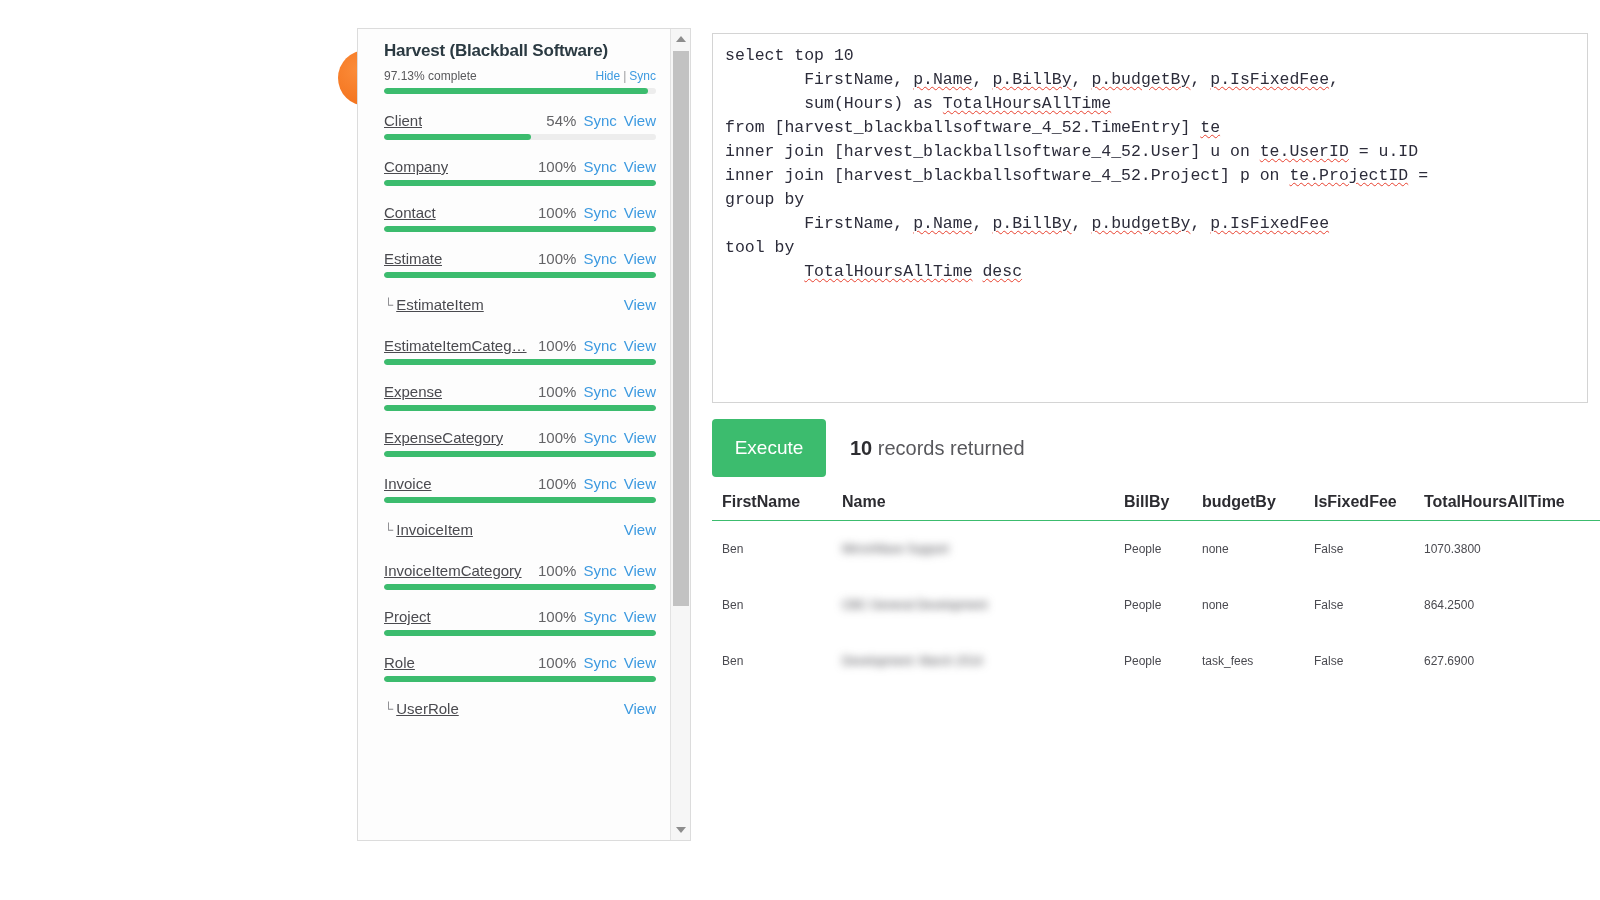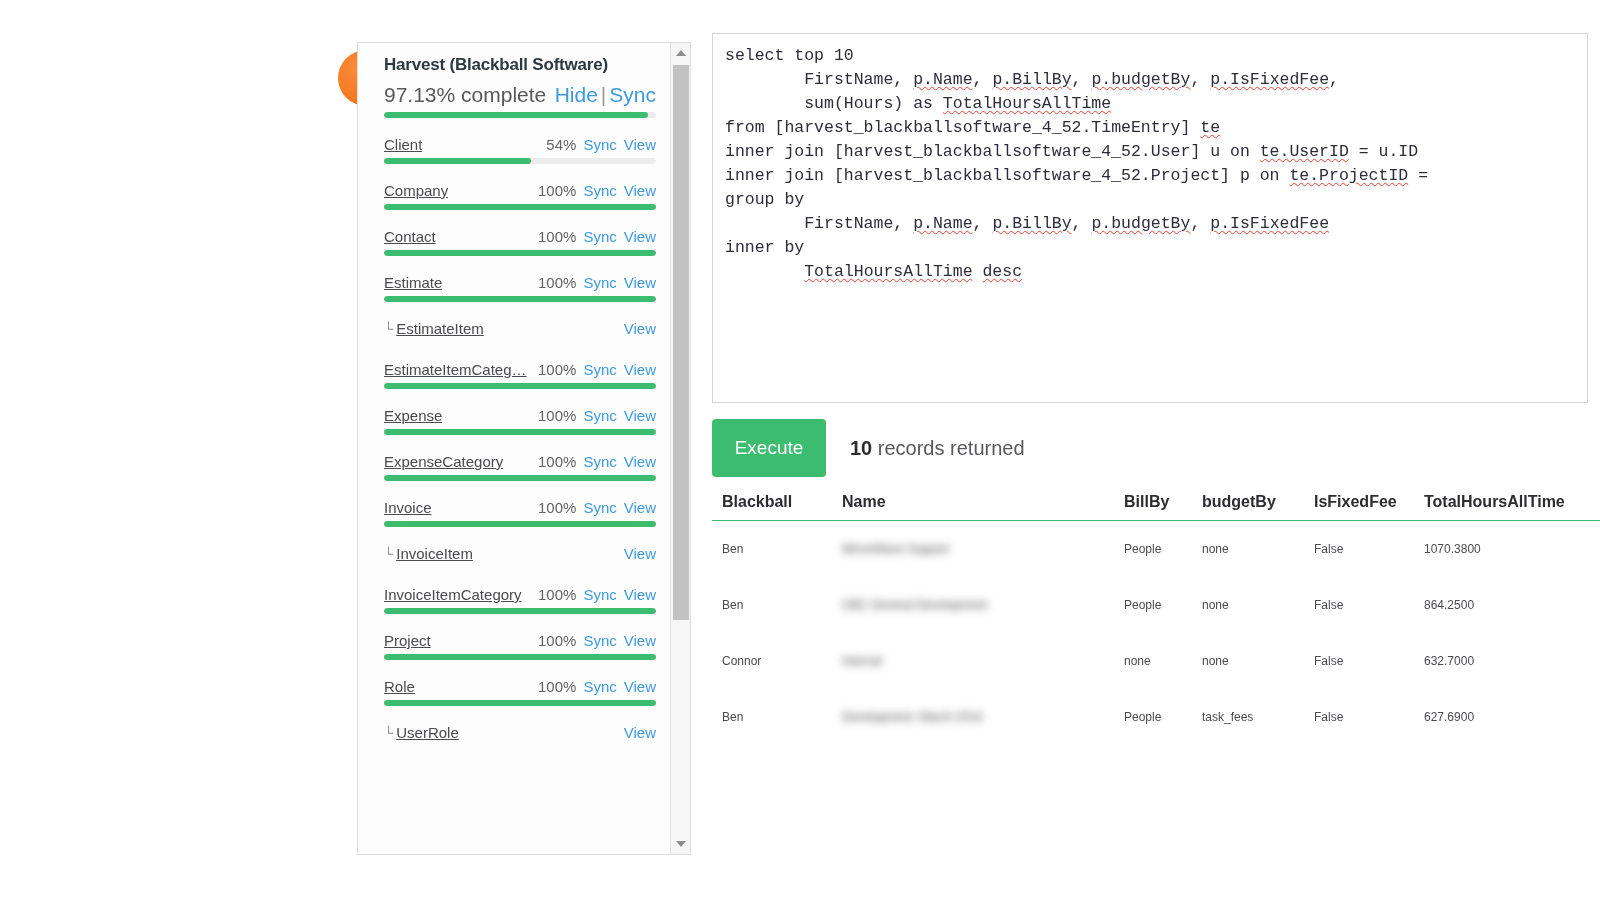--- a/index.html
+++ b/index.html
@@ -28,39 +28,39 @@
     content: ""; position: absolute; background: #fff;
   }
   .logo-badge .h-glyph::before { left: 4px; top: 0; width: 7px; height: 30px; }
   .logo-badge .h-glyph::after  { right: 4px; top: 0; width: 7px; height: 30px; }
   .logo-badge .h-bar {
     position: absolute; left: 4px; top: 12px; width: 18px; height: 7px; background: #fff;
   }
 
   
   .sidebar-card {
-    position: absolute; left: 357px; top: 42px;
+    position: absolute; left: 357px; top: 28px;
     width: 334px; height: 813px;
     background: #fdfdfd;
     border: 1px solid #dcdcdc;
     z-index: 10;
     overflow: hidden;
   }
   .sidebar-scroll {
     position: absolute; left: 0; top: 0; right: 20px; bottom: 0;
     padding: 12px 14px 0 26px;
     overflow: hidden;
   }
   .sb-title {
     font-size: 17px; font-weight: bold; color: #2b3a42;
     margin: 0 0 8px 0; letter-spacing: -0.2px;
   }
   .sb-headrow {
     display: flex; align-items: baseline; justify-content: space-between;
-    font-size: 21px; color: #59595c; margin-bottom: 5px;
+    font-size: 12px; color: #59595c; margin-bottom: 5px;
   }
   .sb-headrow .links { white-space: nowrap; }
   .sb-link { color: #3d9ae0; text-decoration: none; cursor: pointer; }
   .sb-sep { color: #9a9a9e; margin: 0 3px; }
 
   .bar-track {
     height: 6px; background: #ededed; border-radius: 3px; overflow: hidden;
     margin-bottom: 18px;
   }
   .bar-fill { height: 100%; background: #3cbc6e; border-radius: 3px; }
@@ -399,42 +399,42 @@
 
   <div class="sql-box">
     <pre class="sql-code" id="sql-code"><span>select top 10</span>
 <span>        FirstName, </span><span class="sq">p.Name</span><span>, </span><span class="sq">p.BillBy</span><span>, </span><span class="sq">p.budgetBy</span><span>, </span><span class="sq">p.IsFixedFee</span><span>,</span>
 <span>        sum(Hours) as </span><span class="sq">TotalHoursAllTime</span>
 <span>from [harvest_blackballsoftware_4_52.TimeEntry] </span><span class="sq">te</span>
 <span>inner join [harvest_blackballsoftware_4_52.User] u on </span><span class="sq">te.UserID</span><span> = u.ID</span>
 <span>inner join [harvest_blackballsoftware_4_52.Project] p on </span><span class="sq">te.ProjectID</span><span> =</span>
 <span>group by</span>
 <span>        FirstName, </span><span class="sq">p.Name</span><span>, </span><span class="sq">p.BillBy</span><span>, </span><span class="sq">p.budgetBy</span><span>, </span><span class="sq">p.IsFixedFee</span>
-<span>inner by</span>
+<span>tool by</span>
 <span>        </span><span class="sq">TotalHoursAllTime</span><span> </span><span class="sq">desc</span></pre>
   </div>
 
   <button class="exec-btn">Execute</button>
   <div class="records-note">
     <b>10</b><span> records returned</span>
   </div>
 
   <div class="results">
     <table>
       <colgroup>
         <col class="c-first">
           <col class="c-name">
           <col class="c-bill">
         <col class="c-budget">
           <col class="c-fixed">
           <col class="c-total">
       </colgroup>
       <thead>
           <tr id="results-head">
-            <th>Blackball</th>
+            <th>FirstName</th>
             <th>Name</th>
             <th>BillBy</th>
             <th>budgetBy</th>
             <th>IsFixedFee</th>
             <th>TotalHoursAllTime</th>
           </tr>
         </thead>
       <tbody id="results-body">
           <tr class="data-row">
             <td>Ben</td>
@@ -446,28 +446,20 @@
           </tr>
           <tr class="data-row">
             <td>Ben</td>
             <td><span class="redacted">CBC General Development</span></td>
             <td>People</td>
             <td>none</td>
             <td>False</td>
             <td>864.2500</td>
           </tr>
           <tr class="data-row">
-            <td>Connor</td>
-            <td><span class="redacted">Internal</span></td>
-            <td>none</td>
-            <td>none</td>
-            <td>False</td>
-            <td>632.7000</td>
-          </tr>
-          <tr class="data-row">
             <td>Ben</td>
             <td><span class="redacted">Development: March 2014</span></td>
             <td>People</td>
             <td>task_fees</td>
             <td>False</td>
             <td>627.6900</td>
           </tr>
         </tbody>
     </table>
   </div>

